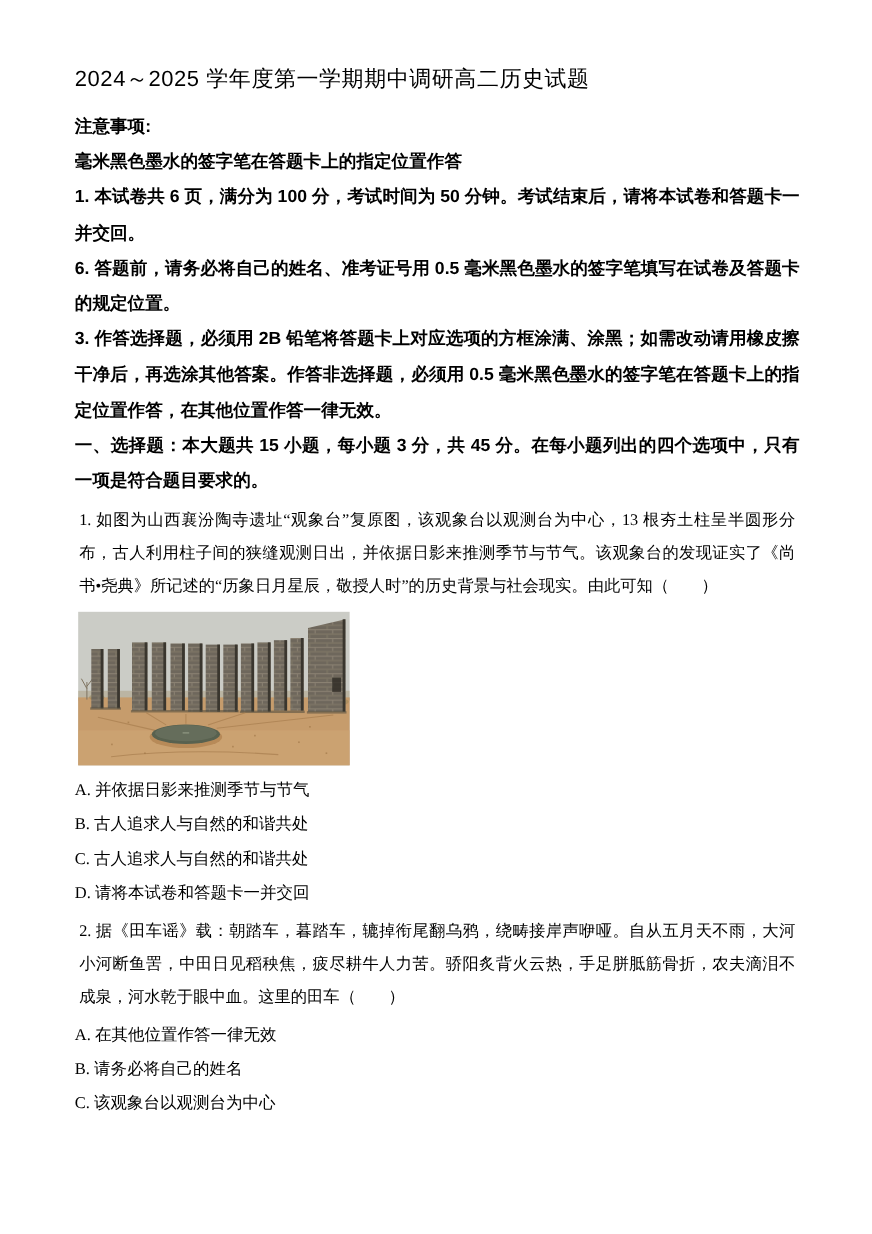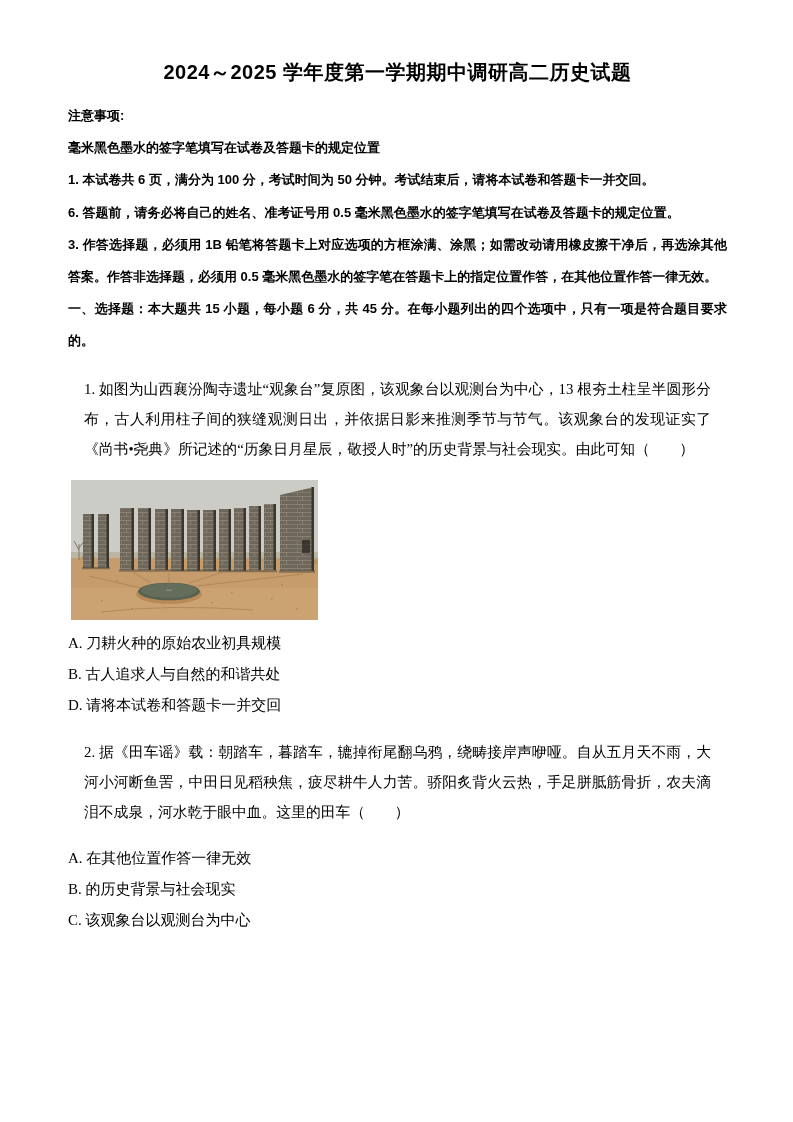--- a/index.html
+++ b/index.html
@@ -7,33 +7,33 @@
     position:relative;
     width:793px;height:1122px;
     background:#ffffff;color:#000;
     box-sizing:border-box;
     padding:57px 66px 0 68px;
     overflow:hidden;
     font-family:"Liberation Serif","DejaVu Serif",serif;
   }
   .title{
     margin:0 0 13px 0;
-    text-align:center;
-    font-size:20px;line-height:30px;font-weight:700;
+    text-align:left;
+    font-size:20px;line-height:30px;font-weight:400;
     letter-spacing:.5px;
     font-family:"Liberation Sans","DejaVu Sans",sans-serif;
   }
   .b{
     margin:0;
-    font-size:13px;line-height:32.2px;font-weight:700;
+    font-size:16px;line-height:32.2px;font-weight:700;
     text-align:justify;text-justify:inter-ideograph;
     font-family:"Liberation Sans","DejaVu Sans",sans-serif;
   }
   .stem{
-    margin:16px;
+    margin:4px;
     font-size:14.8px;line-height:30px;font-weight:400;
     text-align:justify;text-justify:inter-ideograph;
   }
   .option{
     margin:0;
     font-size:15px;line-height:31px;font-weight:400;
   }
   .photo{
     width:247px;height:140px;
     margin:8px 0 8px 3px;
@@ -42,27 +42,27 @@
 </style>
 </head>
 <body>
 
 <div class="page">
 
   <h1 class="title">2024～2025 学年度第一学期期中调研高二历史试题</h1>
 
   <section>
     <p class="b">注意事项:</p>
-    <p class="b">毫米黑色墨水的签字笔填写在试卷及答题卡的规定位置</p>
+    <p class="b">毫米黑色墨水的签字笔在答题卡上的指定位置作答</p>
     <p class="b">1. 本试卷共 6 页，满分为 100 分，考试时间为 50 分钟。考试结束后，请将本试卷和答题卡一并交回。</p>
     <p class="b">6. 答题前，请务必将自己的姓名、准考证号用 0.5 毫米黑色墨水的签字笔填写在试卷及答题卡的规定位置。</p>
-    <p class="b">3. 作答选择题，必须用 1B 铅笔将答题卡上对应选项的方框涂满、涂黑；如需改动请用橡皮擦干净后，再选涂其他答案。作答非选择题，必须用 0.5 毫米黑色墨水的签字笔在答题卡上的指定位置作答，在其他位置作答一律无效。</p>
+    <p class="b">3. 作答选择题，必须用 2B 铅笔将答题卡上对应选项的方框涂满、涂黑；如需改动请用橡皮擦干净后，再选涂其他答案。作答非选择题，必须用 0.5 毫米黑色墨水的签字笔在答题卡上的指定位置作答，在其他位置作答一律无效。</p>
   </section>
 
-  <p class="b">一、选择题：本大题共 15 小题，每小题 6 分，共 45 分。在每小题列出的四个选项中，只有一项是符合题目要求的。</p>
+  <p class="b">一、选择题：本大题共 15 小题，每小题 3 分，共 45 分。在每小题列出的四个选项中，只有一项是符合题目要求的。</p>
 
   <section>
     <p class="stem">1.  如图为山西襄汾陶寺遗址“观象台”复原图，该观象台以观测台为中心，13 根夯土柱呈半圆形分布，古人利用柱子间的狭缝观测日出，并依据日影来推测季节与节气。该观象台的发现证实了《尚书•尧典》所记述的“历象日月星辰，敬授人时”的历史背景与社会现实。由此可知（　　）</p>
 
     <div class="photo">
       <svg viewBox="0 0 247 140" xmlns="http://www.w3.org/2000/svg">
         <defs>
           <pattern id="brick" width="16" height="8" patternUnits="userSpaceOnUse">
             <rect width="16" height="8" fill="#6e675c"></rect>
             <rect width="16" height="1" fill="#8a8172"></rect>
@@ -140,25 +140,26 @@
           <rect x="140" y="122" width="1.5" height="1.5"></rect>
           <rect x="200" y="118" width="1.5" height="1.5"></rect>
           <rect x="225" y="128" width="1.5" height="1.5"></rect>
           <rect x="45" y="100" width="1.5" height="1.5"></rect>
           <rect x="210" y="104" width="1.5" height="1.5"></rect>
           <rect x="160" y="112" width="1.5" height="1.5"></rect>
         </g>
       </svg>
     </div>
 
-    <p class="option">A.  刀耕火种的原始农业初具规模</p>
+    <p class="option">A.  并依据日影来推测季节与节气</p>
     <p class="option">B.  古人追求人与自然的和谐共处</p>
+    <p class="option">C.  古人追求人与自然的和谐共处</p>
     <p class="option">D.  请将本试卷和答题卡一并交回</p>
   </section>
 
   <section>
     <p class="stem">2.  据《田车谣》载：朝踏车，暮踏车，辘掉衔尾翻乌鸦，绕畴接岸声咿哑。自从五月天不雨，大河小河断鱼罟，中田日见稻秧焦，疲尽耕牛人力苦。骄阳炙背火云热，手足胼胝筋骨折，农夫滴泪不成泉，河水乾于眼中血。这里的田车（　　）</p>
     <p class="option">A.  在其他位置作答一律无效</p>
-    <p class="option">B.  的历史背景与社会现实</p>
+    <p class="option">B.  请务必将自己的姓名</p>
     <p class="option">C.  该观象台以观测台为中心</p>
   </section>
 
 </div>
 
 </body></html>

